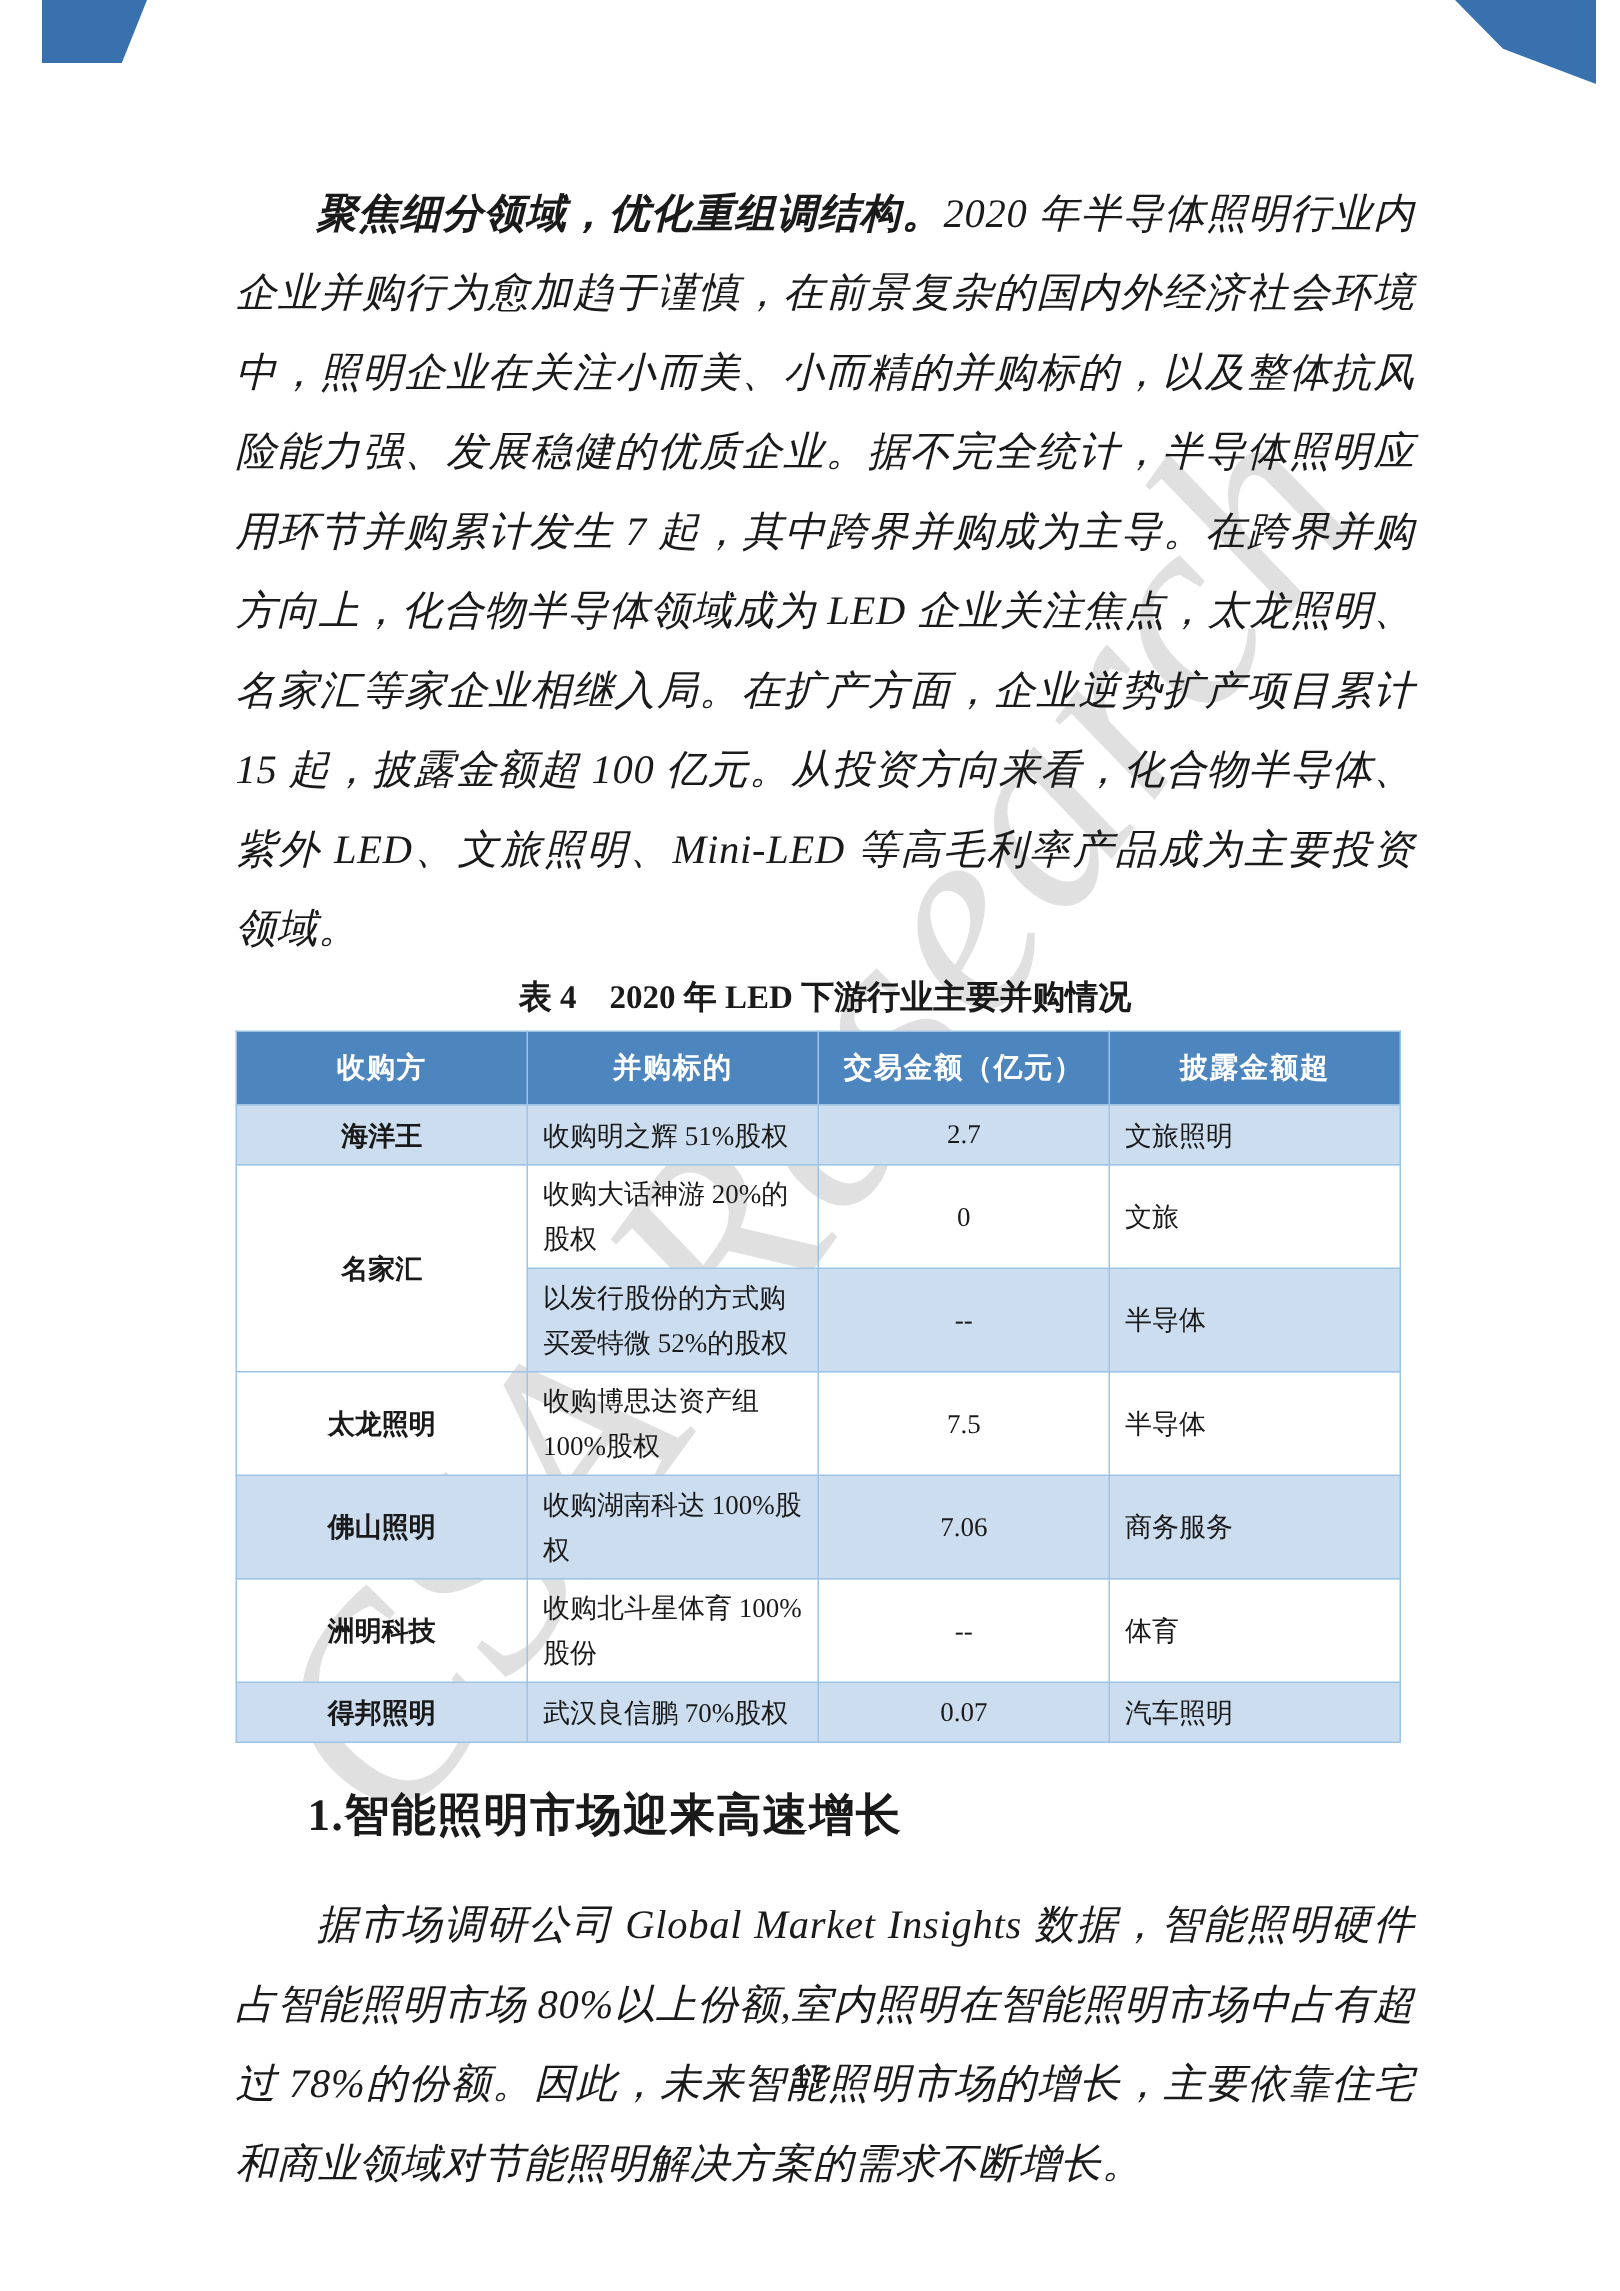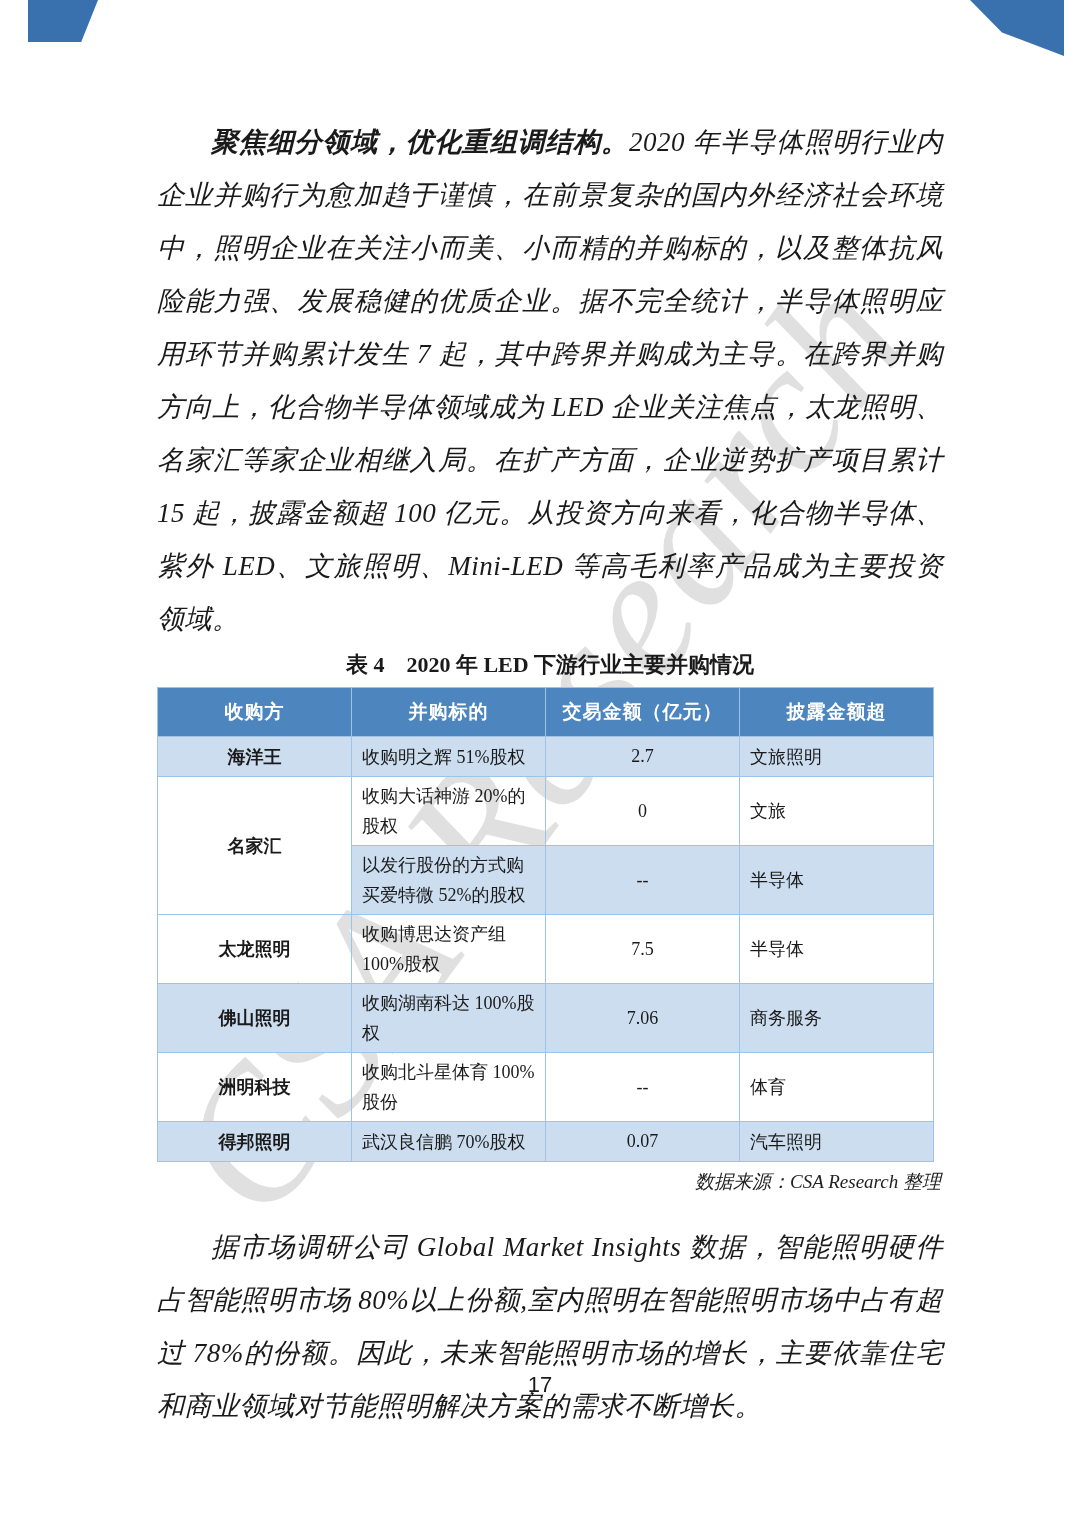--- a/index.html
+++ b/index.html
@@ -125,22 +125,22 @@
         </tr>
         <tr class="shade">
           <td class="acq" rowspan="1">得邦照明</td>
           <td class="tgt">武汉良信鹏 70%股权</td>
           <td class="amt">0.07</td>
           <td class="dir">汽车照明</td>
         </tr>
       </tbody>
   </table>
 
-  <div class="source-note">数据来源：CSA Research 整理</div>
 
+  <div class="h2">1.智能照明市场迎来高速增长</div>
 
   <div class="para2-wrap">
     <p class="para">据市场调研公司 Global Market Insights 数据，智能照明硬件占智能照明市场 80%以上份额,室内照明在智能照明市场中占有超过 78%的份额。因此，未来智能照明市场的增长，主要依靠住宅和商业领域对节能照明解决方案的需求不断增长。</p>
   </div>
 
 </div>
 
 <div class="page-number">17</div>
 
 </body></html>

